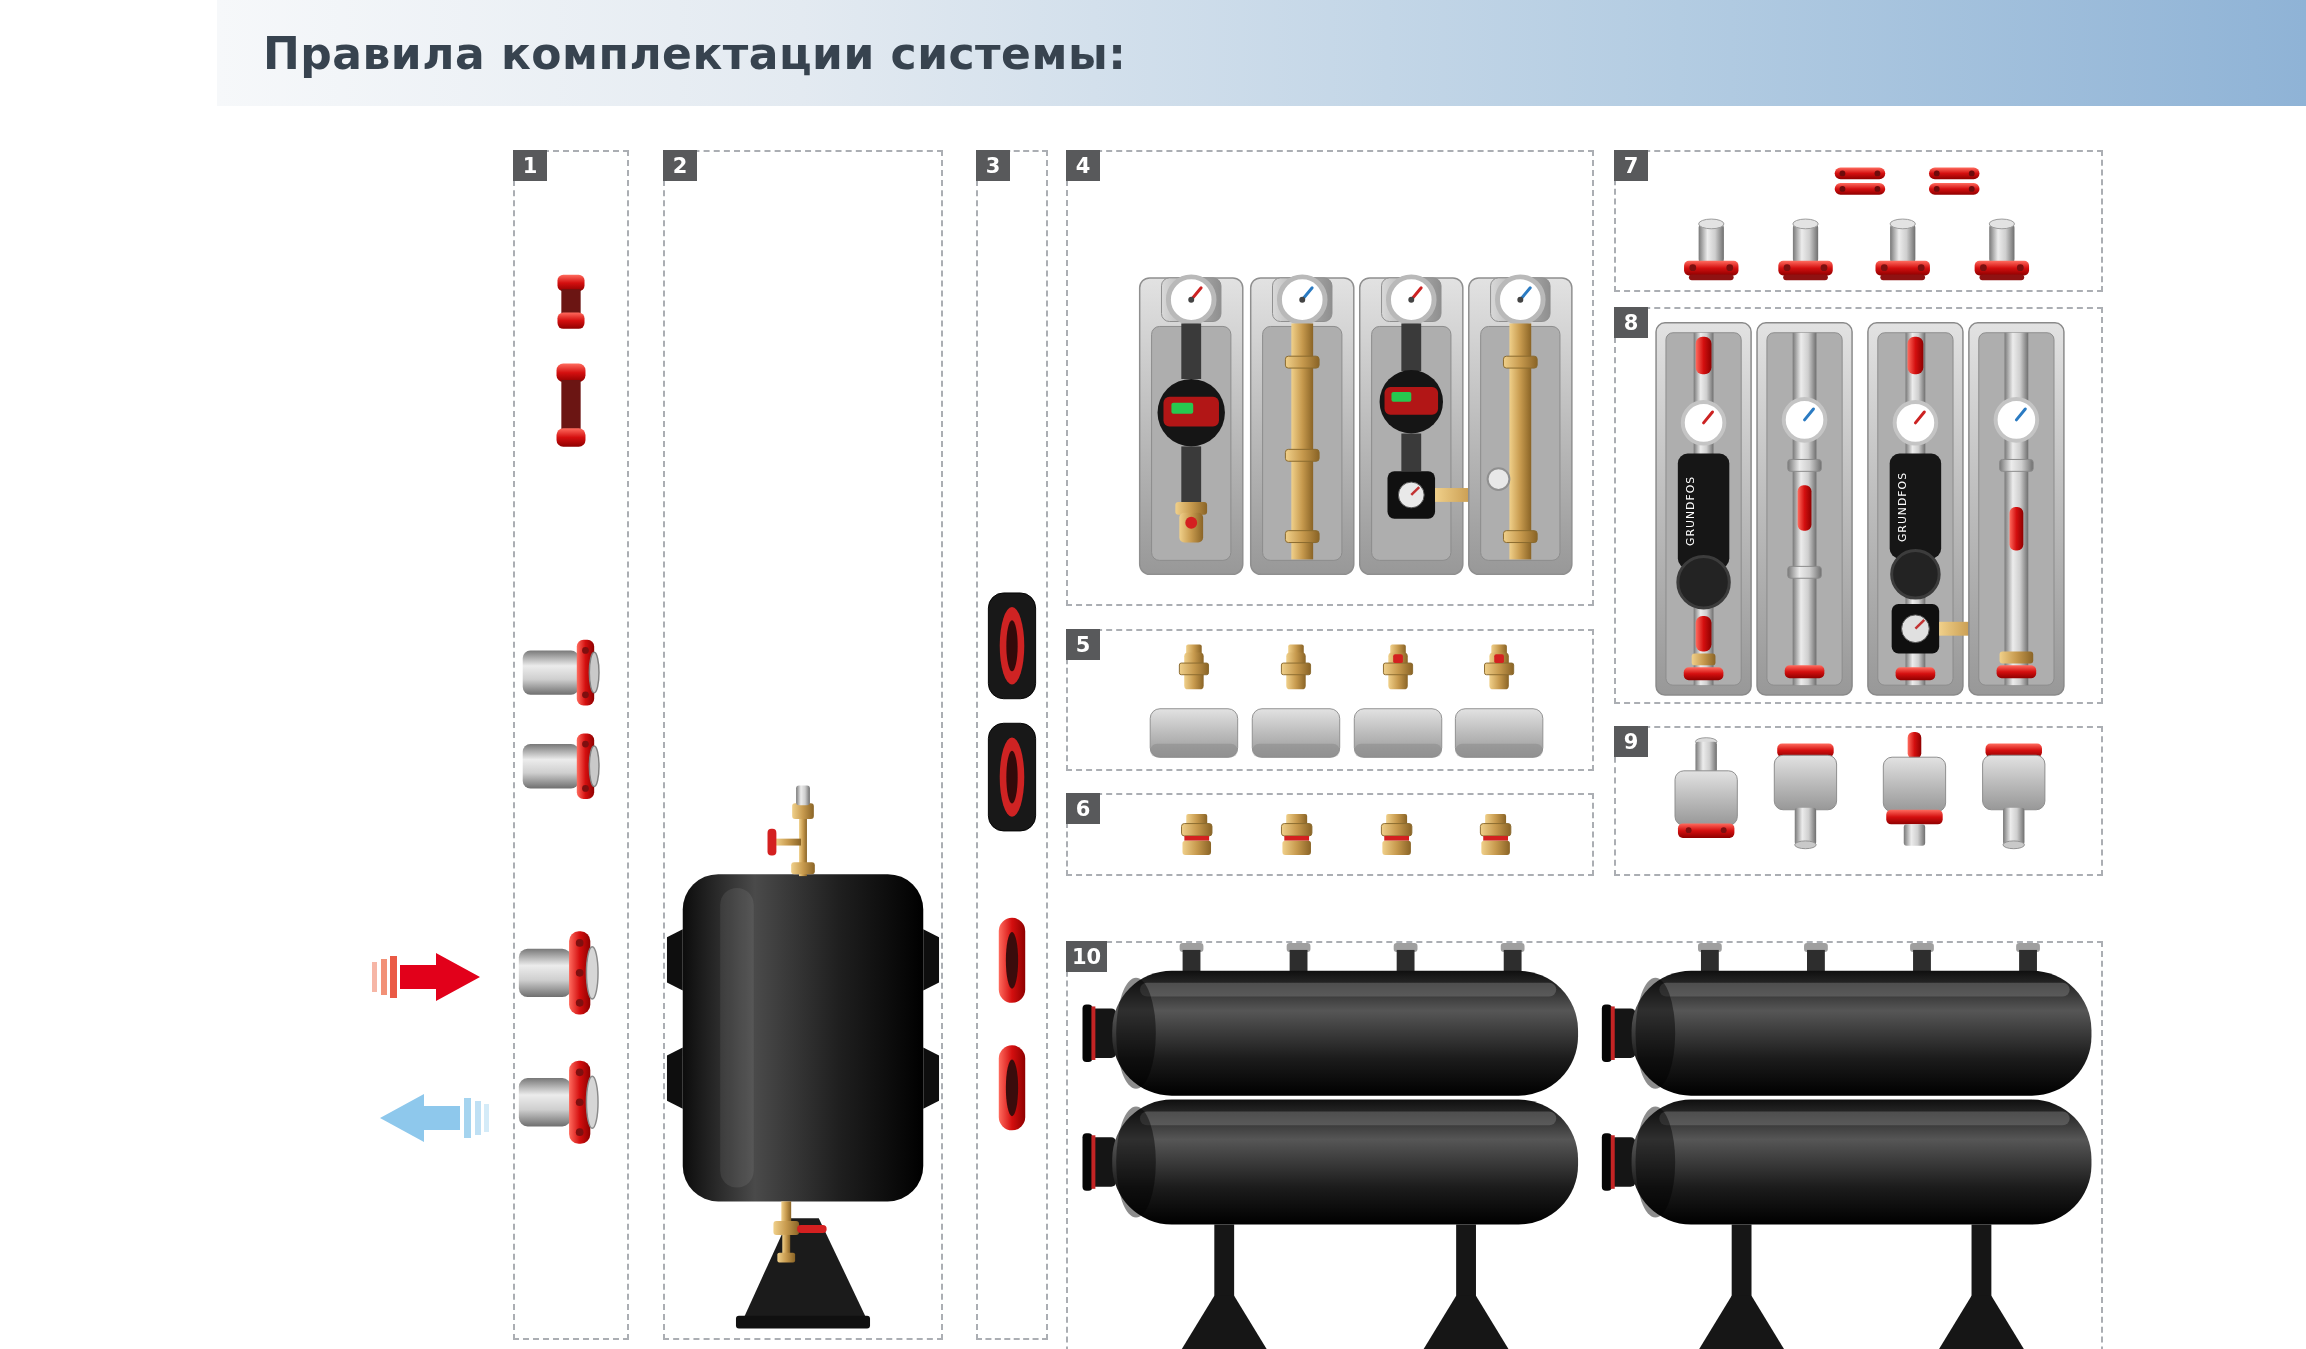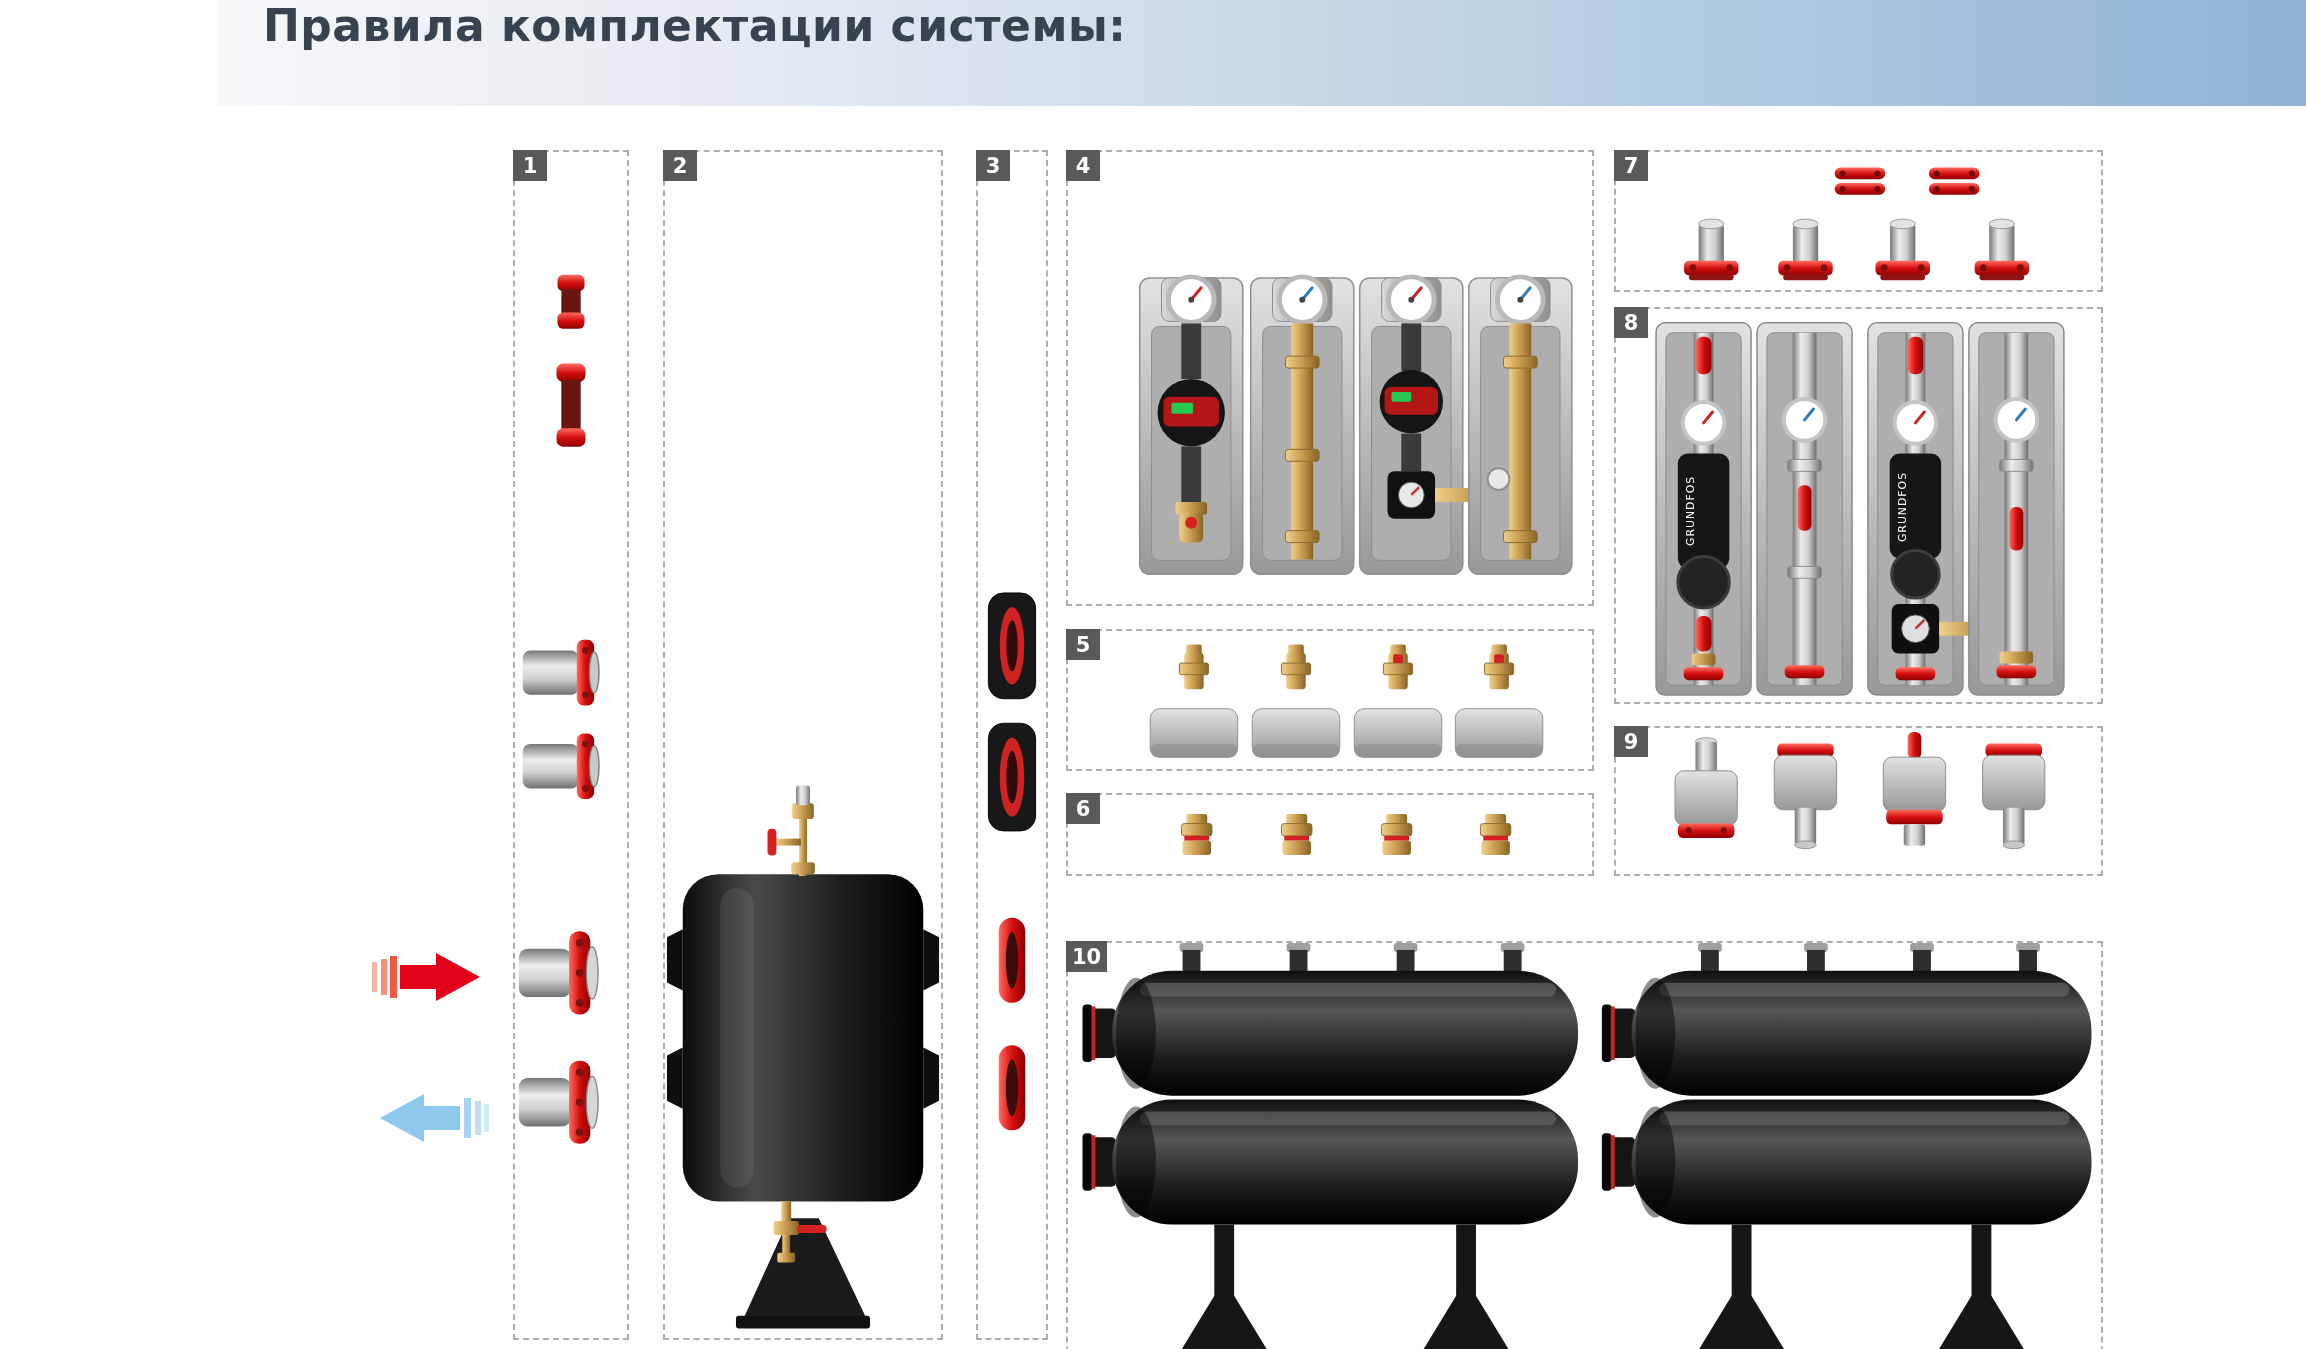--- a/index.html
+++ b/index.html
@@ -1,20 +1,20 @@
 <!DOCTYPE html>
 <html><head>
 <meta charset="utf-8">
 <style>
   html,body{margin:0;padding:0;background:#fff;}
   .page{position:relative;width:2306px;height:1349px;background:#ffffff;overflow:hidden;
         font-family:"DejaVu Sans","Liberation Sans",sans-serif;}
   .header{position:absolute;left:217px;top:0;right:0;height:106px;
           background:linear-gradient(90deg,#f6f8fa 0%,#e3eaf1 28%,#b3cce2 70%,#8fb3d6 100%);
-          display:flex;}
+          display:flex;align-items:center;}
   .header h1{margin:0 0 0 46px;font-size:44px;font-weight:bold;color:#37434f;letter-spacing:.5px;}
   .box{position:absolute;border:2px dashed #abaeb3;background:#fff;box-sizing:border-box;}
   .badge{position:absolute;top:-2px;left:-2px;min-width:34px;height:31px;padding:0 6px;
          box-sizing:border-box;background:#58595b;color:#fff;font-weight:bold;font-size:21px;
          display:flex;align-items:center;justify-content:center;z-index:3;}
   .gfx{position:absolute;left:0;top:0;width:100%;height:100%;display:block;}
   .arrow{position:absolute;}
 </style>
 </head>
 <body>

